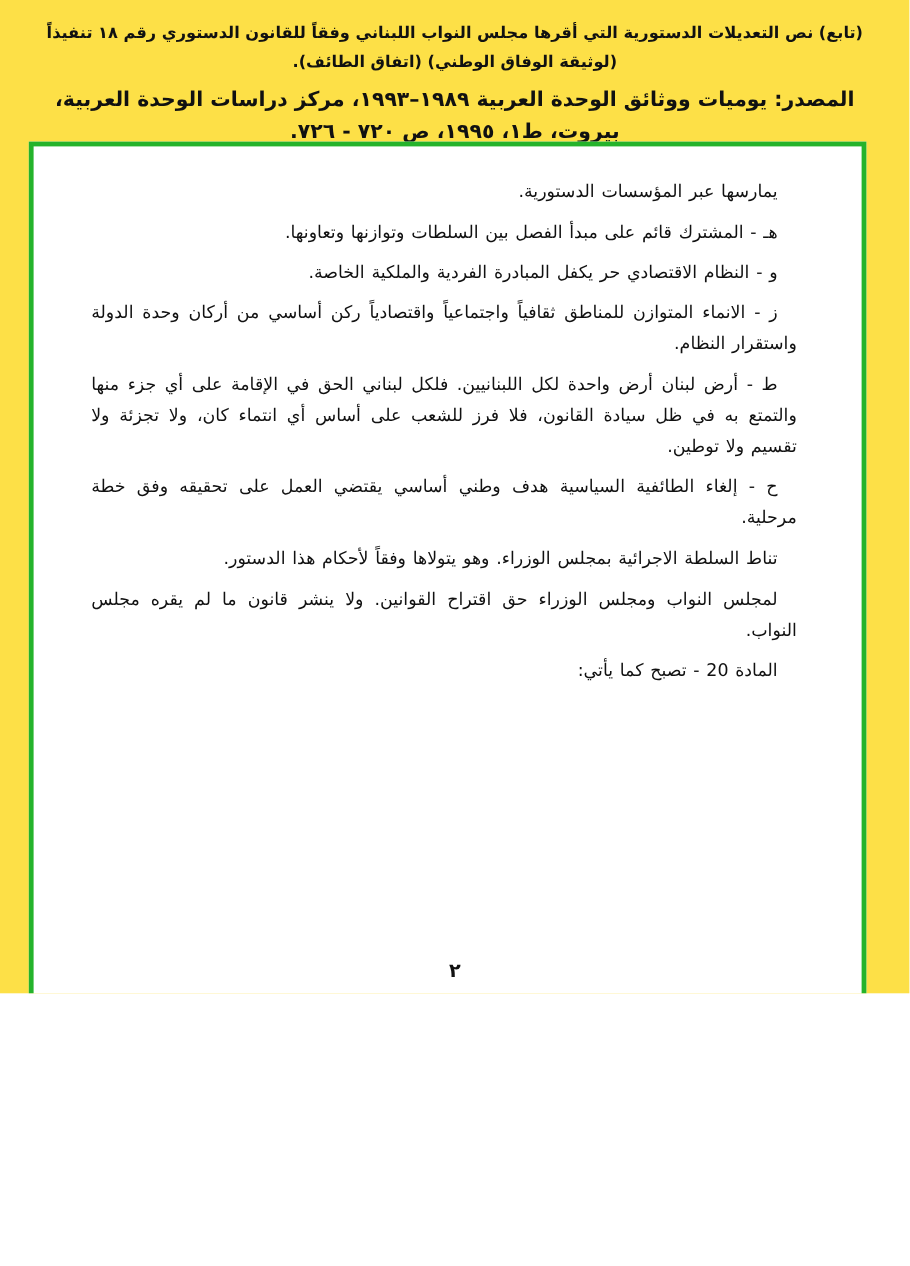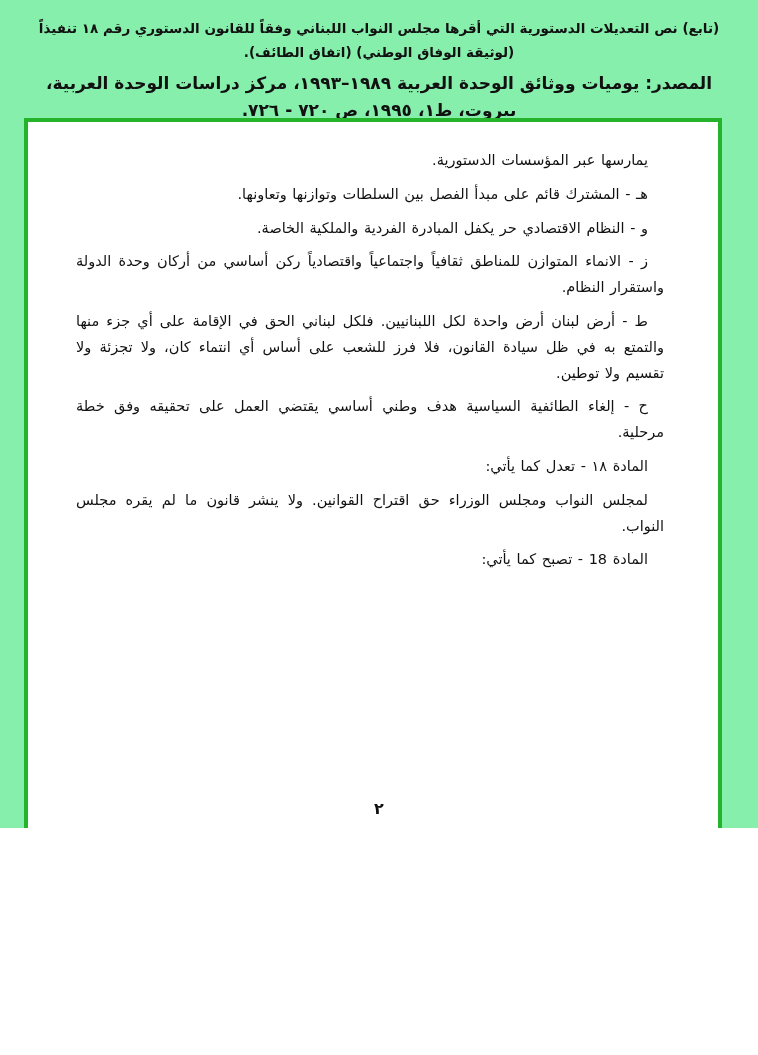--- a/index.html
+++ b/index.html
@@ -2,21 +2,21 @@
 <html lang="ar" dir="rtl"><head>
 <meta charset="utf-8">
 <style>
   * { margin: 0; padding: 0; box-sizing: border-box; }
   html, body { background: #ffffff; }
   .page {
     position: relative;
     width: 758px;
     height: 828px;
     margin: 0 auto;
-    background: #86efac;
+    background: #fde047;
     direction: rtl;
     font-family: "DejaVu Sans", sans-serif;
     color: #111111;
     overflow: hidden;
   }
   .header {
     padding: 16px 28px 0 28px;
     text-align: center;
   }
   .header-title {
@@ -71,20 +71,20 @@
     <div class="source-line">المصدر: يوميات ووثائق الوحدة العربية ١٩٨٩–١٩٩٣، مركز دراسات الوحدة العربية، بيروت، ط١، ١٩٩٥، ص ٧٢٠ - ٧٢٦.</div>
   </div>
 
   <div class="document-frame" style="border-color: rgb(37, 179, 43);">
     <div class="para">يمارسها عبر المؤسسات الدستورية.</div>
     <div class="para">هـ - المشترك قائم على مبدأ الفصل بين السلطات وتوازنها وتعاونها.</div>
     <div class="para">و - النظام الاقتصادي حر يكفل المبادرة الفردية والملكية الخاصة.</div>
     <div class="para">ز - الانماء المتوازن للمناطق ثقافياً واجتماعياً واقتصادياً ركن أساسي من أركان وحدة الدولة واستقرار النظام.</div>
     <div class="para">ط - أرض لبنان أرض واحدة لكل اللبنانيين. فلكل لبناني الحق في الإقامة على أي جزء منها والتمتع به في ظل سيادة القانون، فلا فرز للشعب على أساس أي انتماء كان، ولا تجزئة ولا تقسيم ولا توطين.</div>
     <div class="para">ح - إلغاء الطائفية السياسية هدف وطني أساسي يقتضي العمل على تحقيقه وفق خطة مرحلية.</div>
-    <div class="para">المادة ١٨ - تعدل كما يأتي:</div>
+    <div class="para">تناط السلطة الاجرائية بمجلس الوزراء. وهو يتولاها وفقاً لأحكام هذا الدستور.</div>
     <div class="para">لمجلس النواب ومجلس الوزراء حق اقتراح القوانين. ولا ينشر قانون ما لم يقره مجلس النواب.</div>
-    <div class="para">المادة 18 - تصبح كما يأتي:</div>
+    <div class="para">المادة 20 - تصبح كما يأتي:</div>
   </div>
 
   <div class="page-number">٢</div>
 
 </div>
 
 </body></html>

